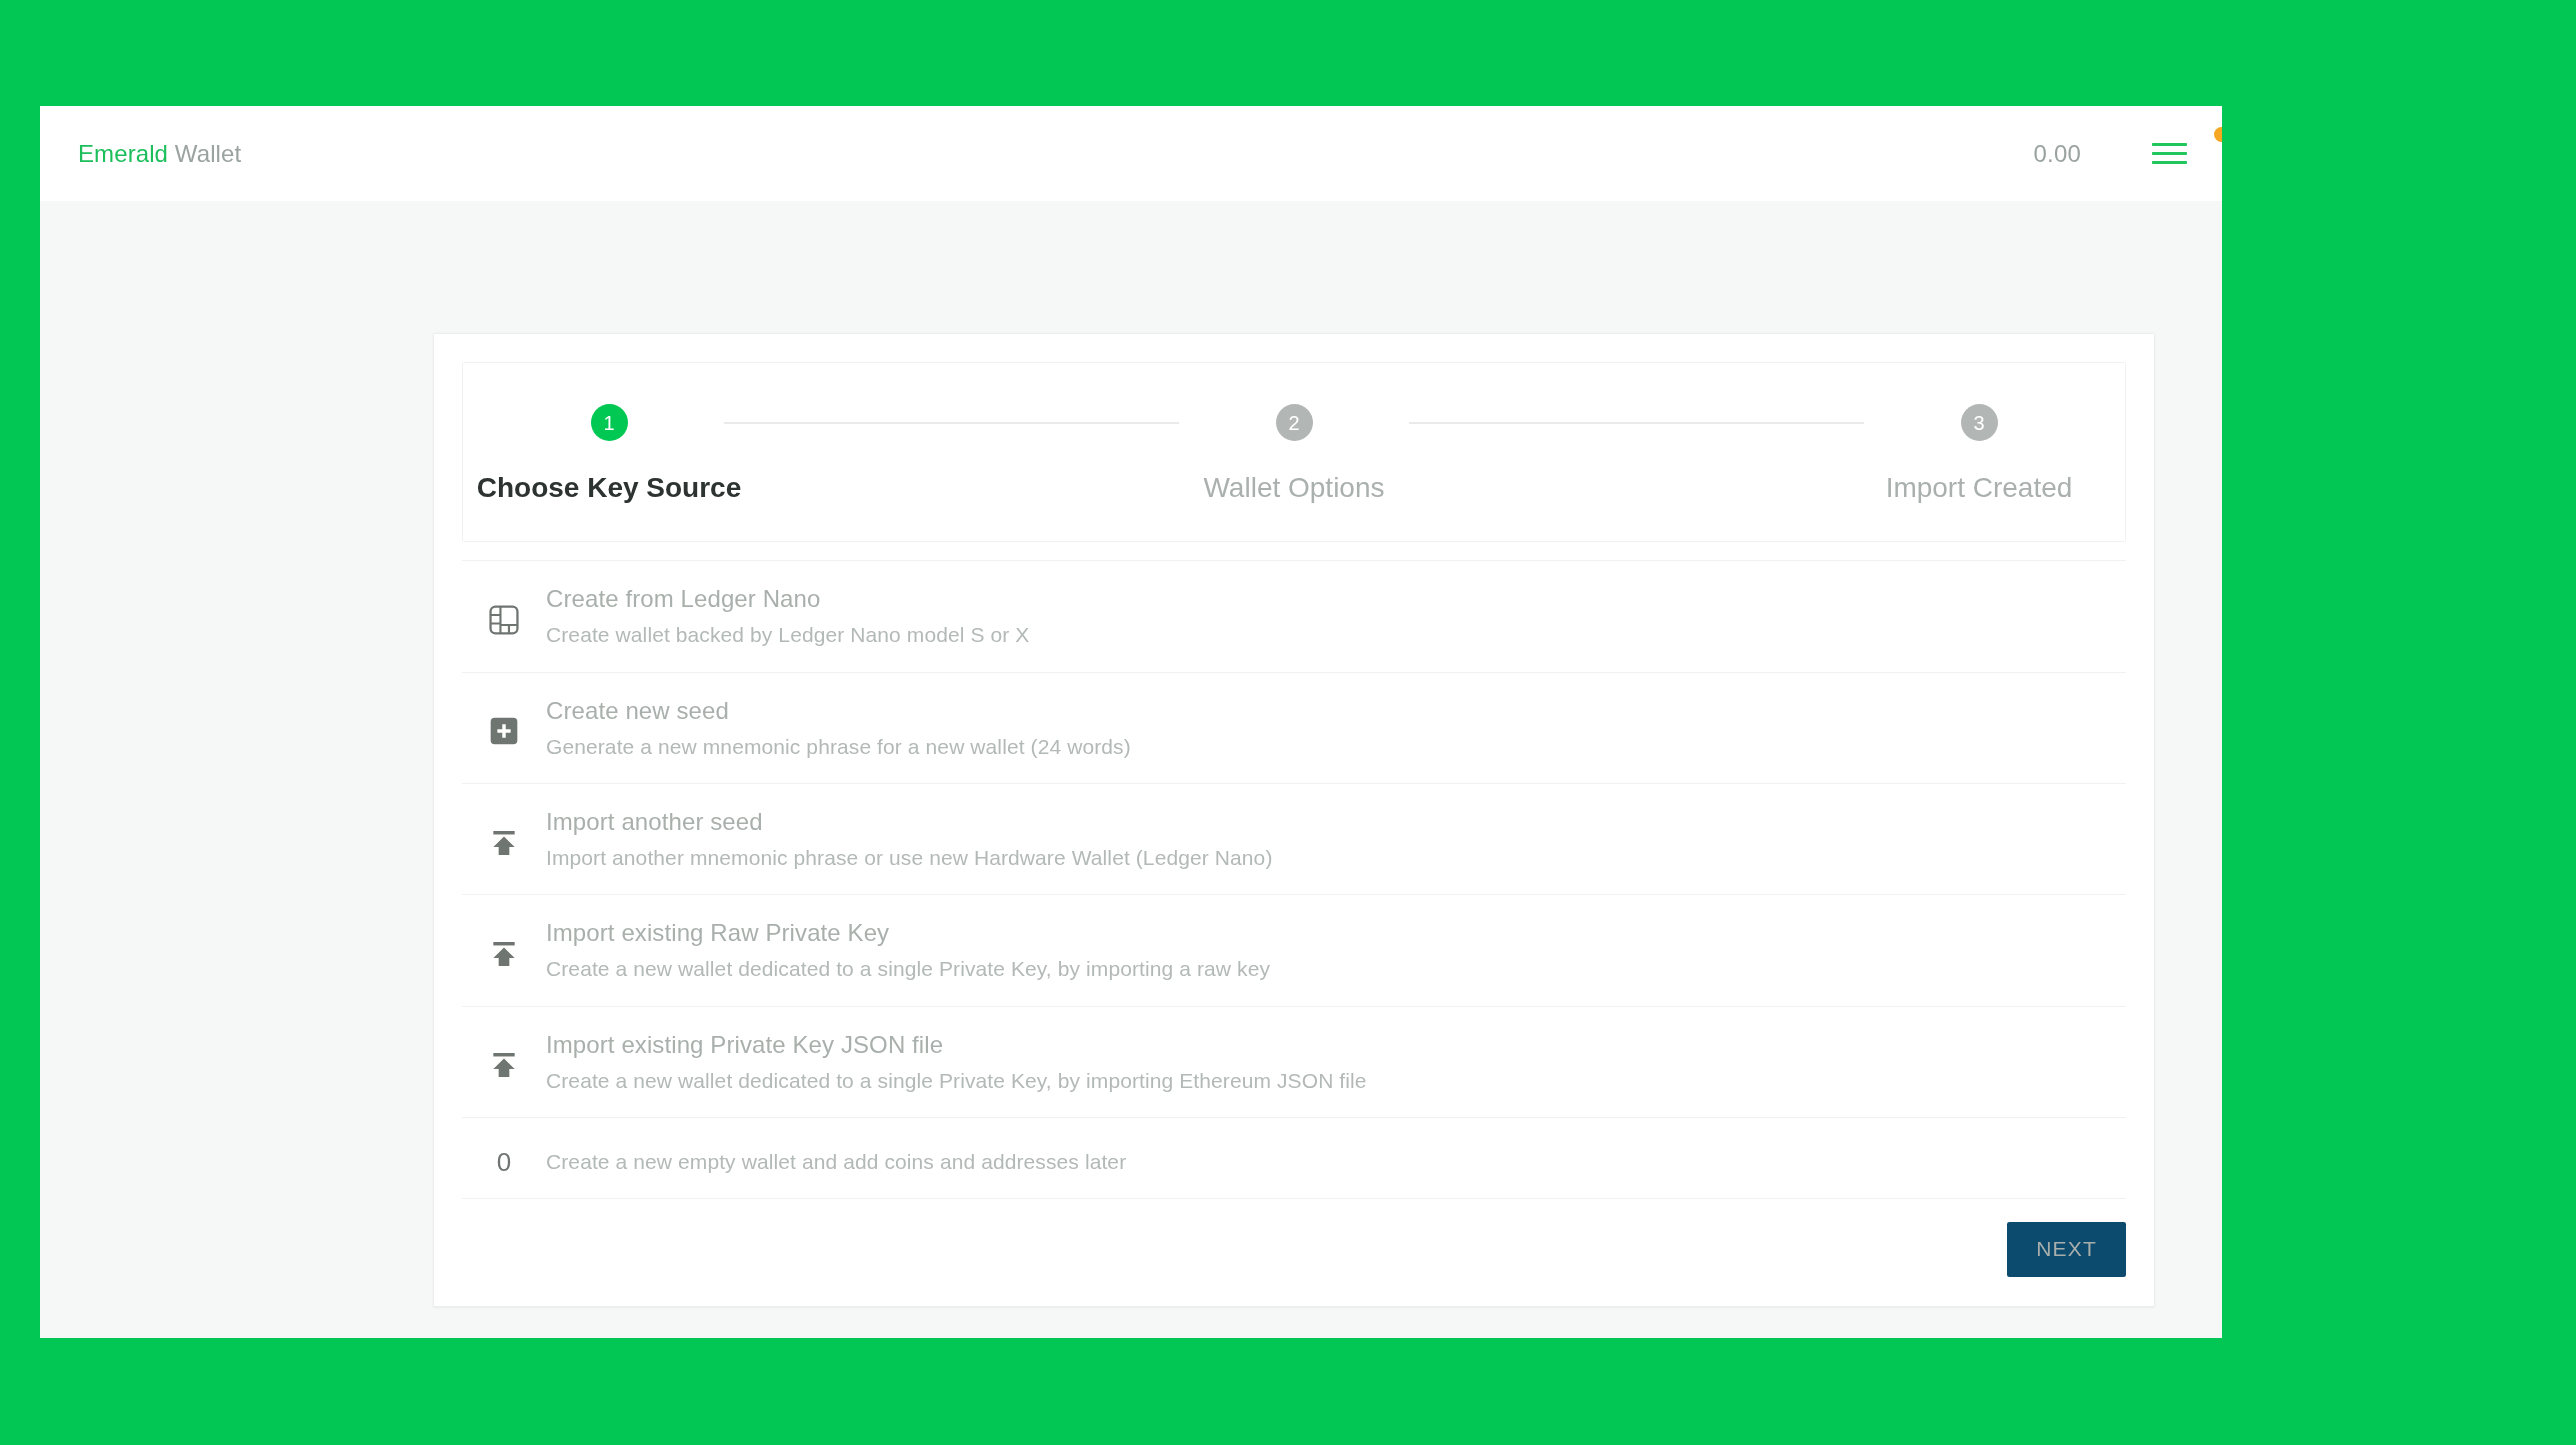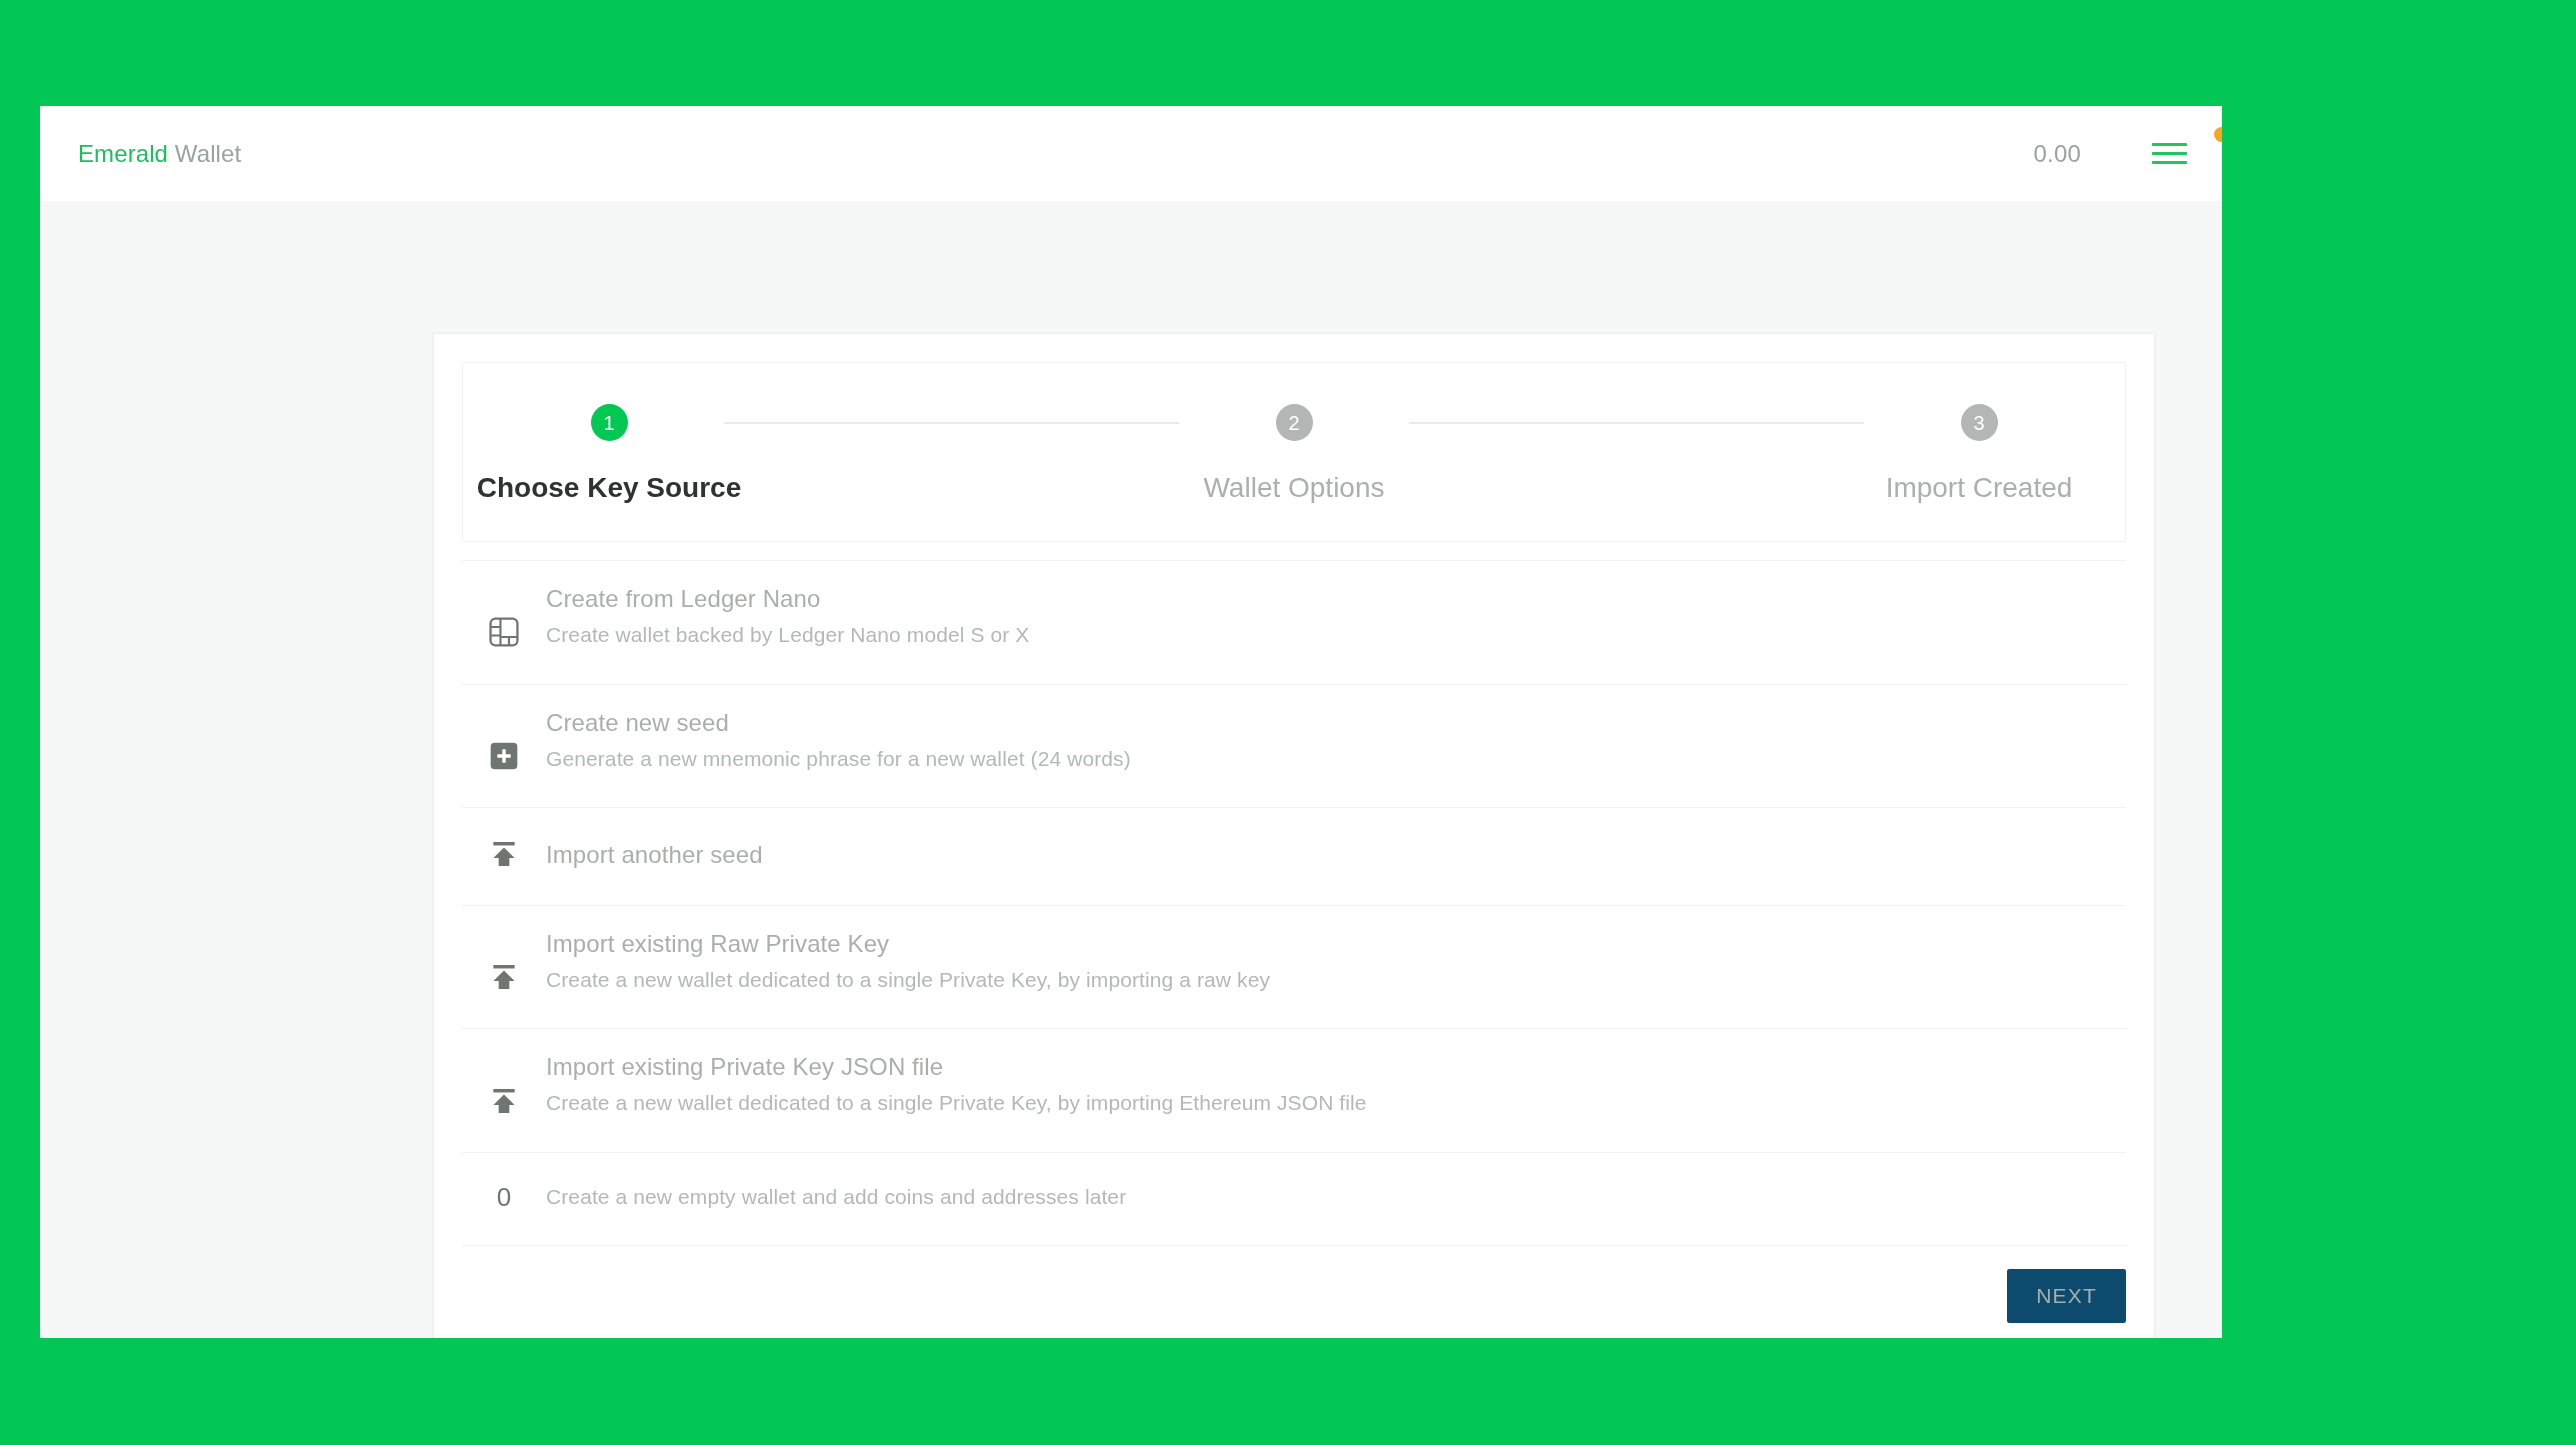--- a/index.html
+++ b/index.html
@@ -149,22 +149,22 @@
     margin-top: 17.6px;
   }
 
   
   .option-list {
     margin: 18.4px 28px 0 28px;
   }
 
   .option-row {
     display: flex;
-    align-items: flex-end;
-    padding: 23px 0 35px 0;
+    align-items: center;
+    padding: 23px 0 23px 0;
     border-bottom: 0.8px solid #f0f2f1;
     cursor: pointer;
   }
   .option-row:first-child { border-top: 0.8px solid #f0f2f1; }
 
   .option-icon {
     width: 84px;
     flex: 0 0 84px;
     display: flex;
     align-items: flex-start;
@@ -300,20 +300,21 @@
 
         <div class="option-row">
           <div class="option-icon">
             <svg class="icon-svg" width="32" height="32" viewBox="0 0 24 24">
               <rect x="4" y="3" width="16" height="2.6" fill="#6f7571"></rect>
               <path d="M12 7.2 L20 15 H16 V21 H8 V15 H4 Z" fill="#6f7571"></path>
             </svg>
           </div>
           <div class="option-text">
             <div class="option-title">Import another seed</div>
+            <div class="option-desc">Import another mnemonic phrase or use new Hardware Wallet (Ledger Nano)</div>
           </div>
         </div>
 
         <div class="option-row">
           <div class="option-icon">
             <svg class="icon-svg" width="32" height="32" viewBox="0 0 24 24">
               <rect x="4" y="3" width="16" height="2.6" fill="#6f7571"></rect>
               <path d="M12 7.2 L20 15 H16 V21 H8 V15 H4 Z" fill="#6f7571"></path>
             </svg>
           </div>

